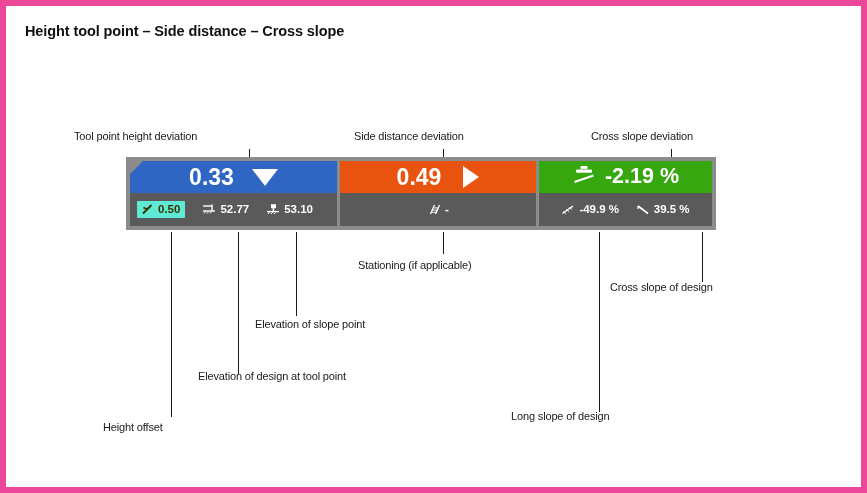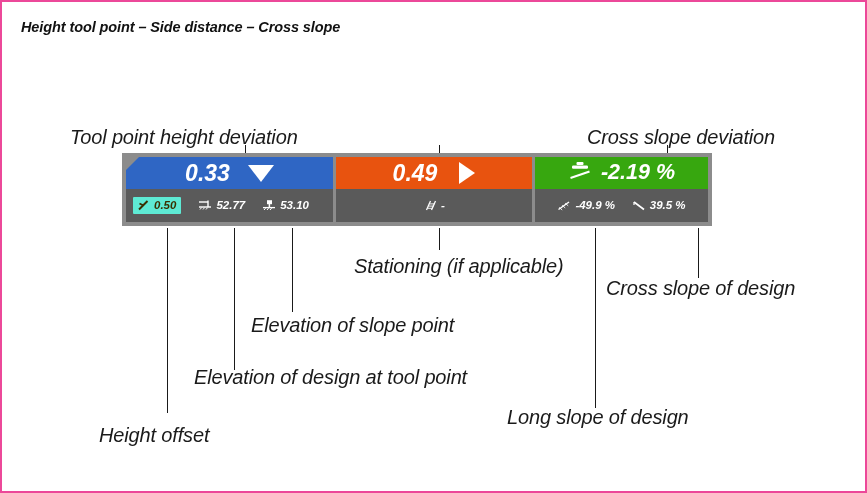--- a/index.html
+++ b/index.html
@@ -7,34 +7,33 @@
     width:867px;height:493px;
     background:#ffffff;
     font-family:"Liberation Sans", sans-serif;
     overflow:hidden;
     position:relative;
   }
   
   #page{
     position:absolute;inset:0;
     background:#ffffff;
-    border:2px solid #ec4899;
-    box-sizing:border-box;
-    font-style:italic;
+    border:6px solid #ec4899;
+    box-sizing:border-box;
   }
   #page-title{
     position:absolute;left:19px;top:17px;
     font-size:14.5px;font-weight:bold;color:#111;
     letter-spacing:-0.1px;white-space:nowrap;
   }
 
   
   .label{
     position:absolute;
-    font-size:20px;
+    font-size:11px;
     color:#1a1a1a;
     white-space:nowrap;
     letter-spacing:-0.15px;
   }
   .leader{
     position:absolute;
     width:1px;
     background:#1a1a1a;
   }
 
@@ -138,20 +137,21 @@
   svg{ shape-rendering:geometricPrecision; }
 </style>
 </head>
 <body>
 
 <div id="page">
 
   <div id="page-title">Height tool point – Side distance – Cross slope</div>
 
   <div class="label" style="left:68px;top:124px;">Tool point height deviation</div>
+  <div class="label" style="left:348px;top:124px;">Side distance deviation</div>
   <div class="label" style="left:585px;top:124px;">Cross slope deviation</div>
 
   <div class="leader" style="left:243px;top:143px;height:22px;"></div>
   <div class="leader" style="left:437px;top:143px;height:22px;"></div>
   <div class="leader" style="left:665px;top:143px;height:22px;"></div>
 
   <div id="widget">
     <div id="widget-inner">
 
       <div class="panel blue">
@@ -274,15 +274,15 @@
   <div class="leader" style="left:290px;top:226px;height:84px;"></div>
   <div class="leader" style="left:232px;top:226px;height:142px;"></div>
   <div class="leader" style="left:593px;top:226px;height:180px;"></div>
   <div class="leader" style="left:165px;top:226px;height:185px;"></div>
 
   <div class="label" style="left:352px;top:253px;">Stationing (if applicable)</div>
   <div class="label" style="left:604px;top:275px;">Cross slope of design</div>
   <div class="label" style="left:249px;top:312px;">Elevation of slope point</div>
   <div class="label" style="left:192px;top:364px;">Elevation of design at tool point</div>
   <div class="label" style="left:505px;top:404px;">Long slope of design</div>
-  <div class="label" style="left:97px;top:415px;margin-top:7px;">Height offset</div>
+  <div class="label" style="left:97px;top:415px;">Height offset</div>
 
 </div>
 
 </body></html>

